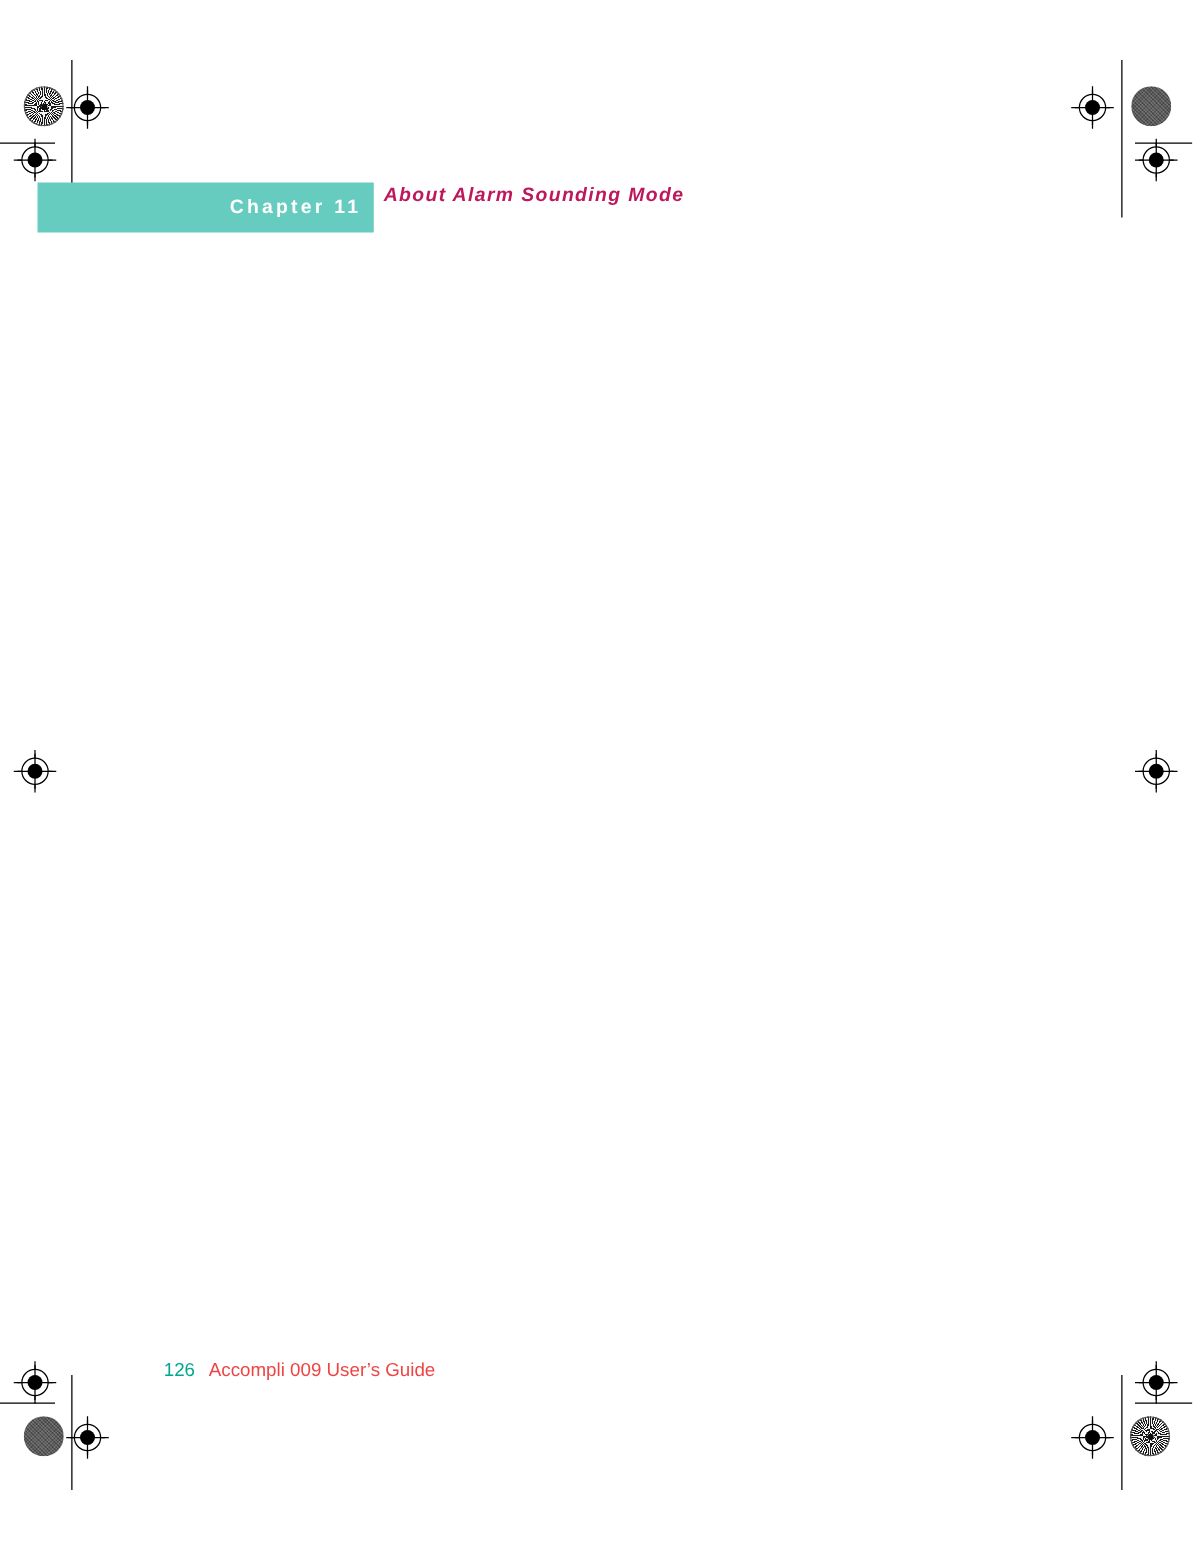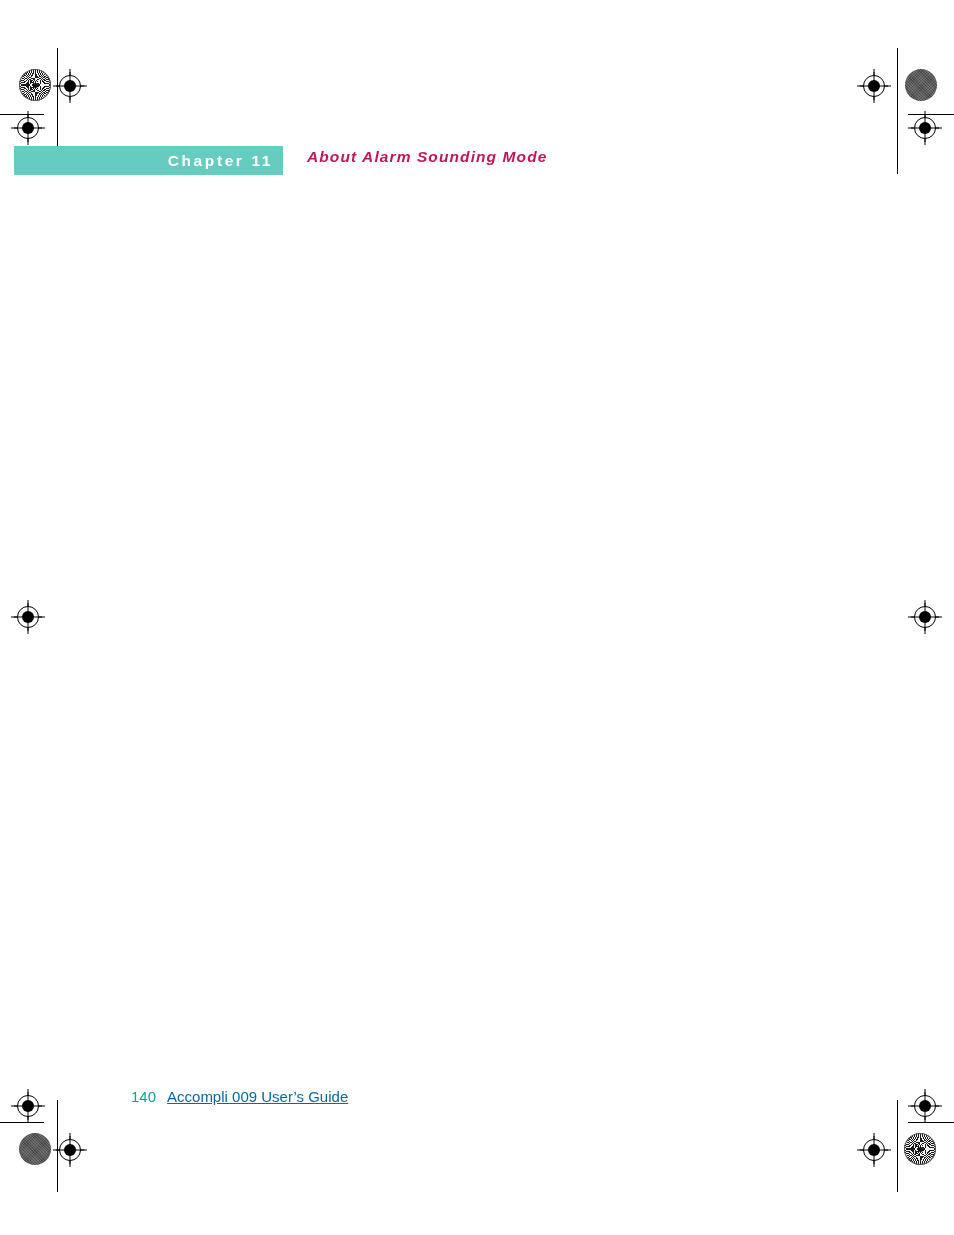--- a/index.html
+++ b/index.html
@@ -72,24 +72,24 @@
     font-family: "Liberation Serif", serif;
     font-size: 12.5px;
     color: #000000;
     white-space: pre;
     letter-spacing: .1px;
   }
 
   
   .chapter-bar {
     position: absolute;
-    left: 14px;
+    left: 30px;
     top: 146px;
     width: 269px;
-    height: 29px;
+    height: 40px;
     background: #66ccbf;
   }
   .chapter-bar-label {
     position: absolute;
     right: 10px;
     top: 50%;
     transform: translateY(-50%);
     color: #ffffff;
     font-family: "Liberation Sans", sans-serif;
     font-weight: bold;
@@ -130,22 +130,21 @@
     white-space: nowrap;
   }
   .footer-page-number {
     font-family: "Liberation Sans", sans-serif;
     font-size: 15px;
     color: #00a88e;
   }
   .footer-guide-title {
     font-family: "Liberation Sans", sans-serif;
     font-size: 15px;
-    color: #0369a1;
-    text-decoration: underline;
+    color: #ef4444;
   }
 </style>
 </head>
 <body>
 
 <div id="page">
 
   <div>
 
     <div class="mark-line v" style="left:57px;  top:48px;  height:126px;"></div>
@@ -276,17 +275,17 @@
 
 
   <div class="chapter-bar">
     <span class="chapter-bar-label">Chapter 11</span>
   </div>
   <div class="chapter-title">About Alarm Sounding Mode</div>
 
   <div class="page-body"></div>
 
   <div class="footer">
-    <span class="footer-page-number">140</span>
+    <span class="footer-page-number">126</span>
     <span class="footer-guide-title">Accompli 009 User’s Guide</span>
   </div>
 
 </div>
 
 </body></html>

